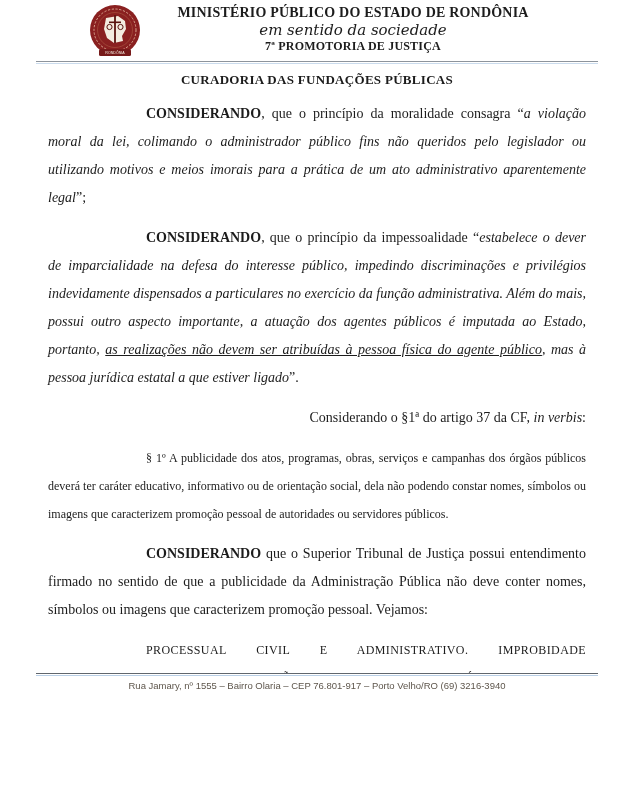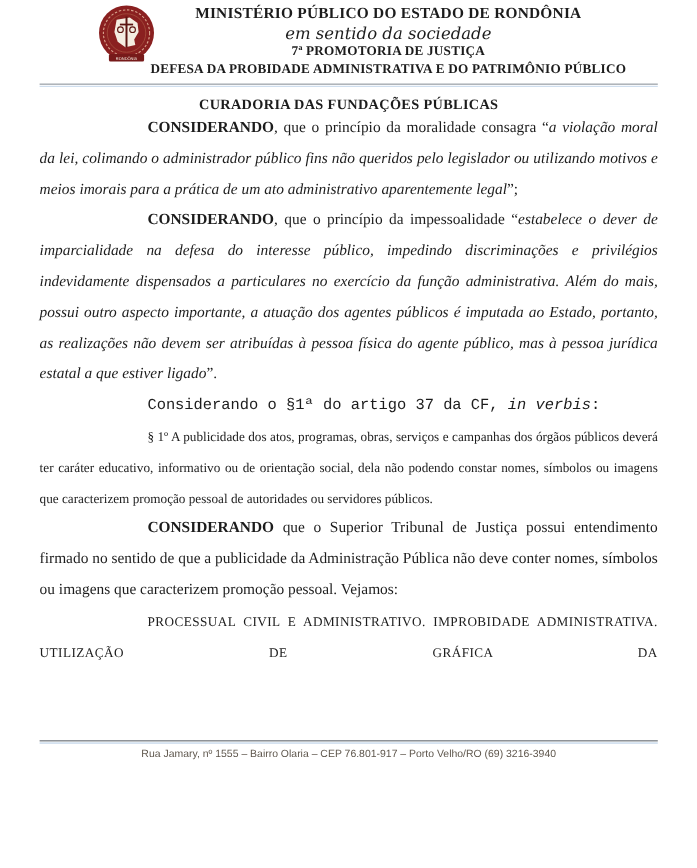--- a/index.html
+++ b/index.html
@@ -14,30 +14,30 @@
   .logo { position:absolute; left:84px; top:3px; width:62px; height:56px; }
   .htext { margin-left:72px; text-align:center; line-height:1.12; }
   .org   { font-weight:bold; font-size:14px; letter-spacing:.2px; }
   .motto { font-style:italic; font-size:15px; font-family:"DejaVu Serif", serif; margin-top:1px; }
   .divl  { font-weight:bold; font-size:12px; margin-top:2px; letter-spacing:.2px; }
   .hrule { margin:7px 36px 0; height:1px; background:#8d949c; box-shadow:0 2px 0 #cadbed; }
   .section-title { text-align:center; font-weight:bold; font-size:13px; margin-top:10px; letter-spacing:.3px; }
 
   
   main { padding:0 36px; font-size:14px; text-align:justify; }
-  p.para { margin:0; line-height:28px; text-indent:98px; }
+  p.para { margin:12px; line-height:28px; text-indent:98px; }
   .p1 { margin-top:21px; }
   .p2 { margin-top:16px; }
-  .p3 { margin-top:0; text-align:left;font-family:Liberation Mono, monospace; }
+  .p3 { margin-top:0; text-align:right; }
   .bq  { margin:24px 58px 0 149px; line-height:26px; text-indent:0; font-size:12px; }
   .bq2 { margin-top:17px; text-align-last:justify; letter-spacing:.4px; }
   .p4 { margin-top:16px; }
   .b { font-weight:bold; }
   .i { font-style:italic; }
-  .u { }
+  .u { text-decoration:underline; }
 
   
   footer { position:absolute; left:0; right:0; bottom:0; height:25px; background:#ffffff; }
   .frule { margin:0 36px; height:1px; background:#60666d; box-shadow:0 2px 0 #b9cfe6; }
   .faddr { text-align:center; font-family:"Liberation Sans", sans-serif; font-size:9.5px; color:#5e564c; margin-top:6px; }
 </style>
 </head>
 <body>
 
 <div class="page">
@@ -53,21 +53,20 @@
       <circle cx="25.5" cy="24" r="2.6" fill="none" stroke="#5a1410" stroke-width="1"></circle>
       <circle cx="36.5" cy="24" r="2.6" fill="none" stroke="#5a1410" stroke-width="1"></circle>
       <rect x="15" y="46" width="32" height="7" rx="1.5" fill="#771a1a"></rect>
       <text x="31" y="51.2" text-anchor="middle" font-size="3.6" fill="#f4ece0" font-family="Liberation Sans, sans-serif">RONDÔNIA</text>
     </svg>
 
     <div class="htext">
       <div class="org">MINISTÉRIO PÚBLICO DO ESTADO DE RONDÔNIA</div>
       <div class="motto">em sentido da sociedade</div>
       <div class="divl">7ª PROMOTORIA DE JUSTIÇA</div>
-      <div class="divl">DEFESA DA PROBIDADE ADMINISTRATIVA E DO PATRIMÔNIO PÚBLICO</div>
     </div>
 
     <div class="hrule"></div>
     <div class="section-title">CURADORIA DAS FUNDAÇÕES PÚBLICAS</div>
   </header>
 
   <main>
 
     <p class="para p1"><span class="b">CONSIDERANDO</span><span>, que o princípio da moralidade consagra “</span><span class="i">a violação moral da lei, colimando o administrador público fins não queridos pelo legislador ou utilizando motivos e meios imorais para a prática de um ato administrativo aparentemente legal</span><span>”;</span></p>
 

